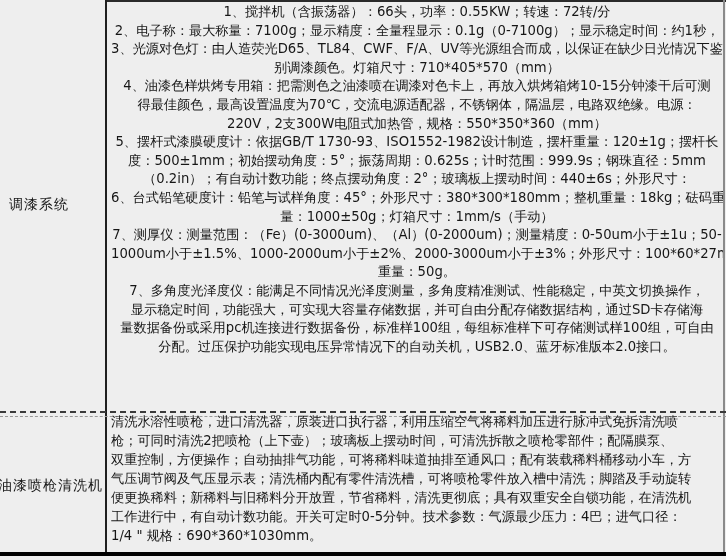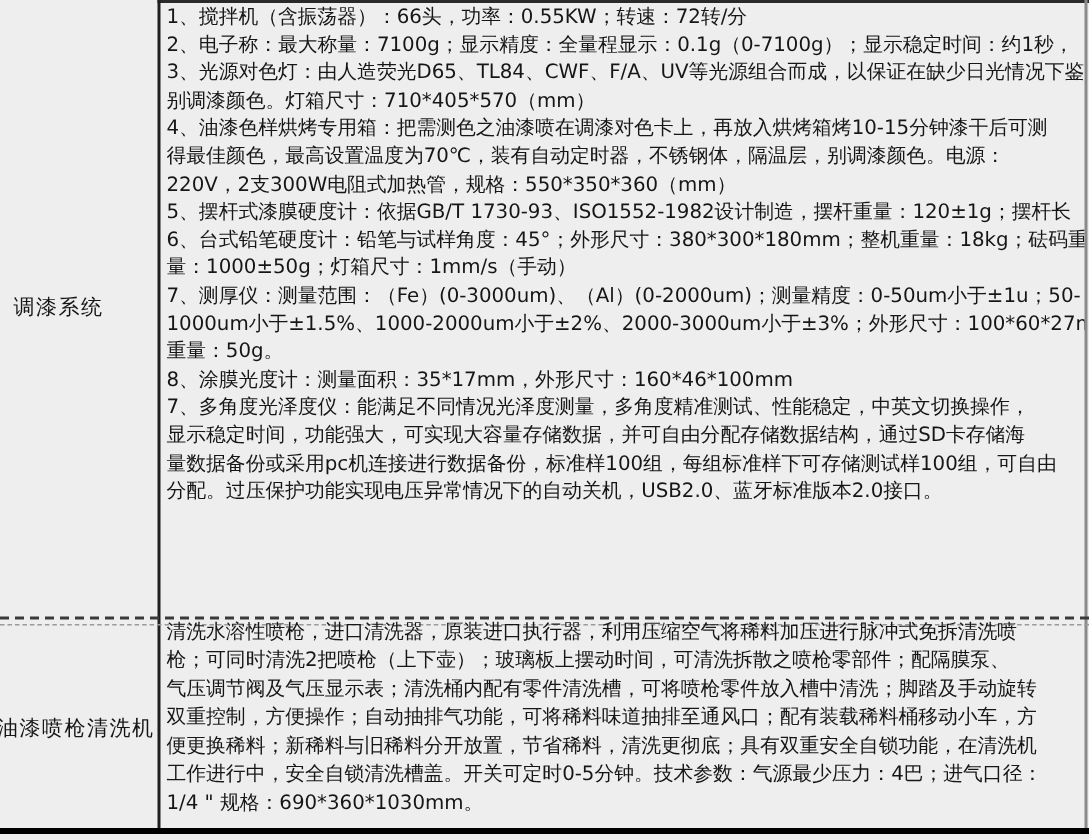--- a/index.html
+++ b/index.html
@@ -62,21 +62,21 @@
   }
   #label-row1 { left: 9px;  top: 196px; }
   #label-row2 { left: -2px; top: 477px; }
   
   .content {
     position: absolute;
     left: 111px;
     width: 612px;
     overflow: hidden;
   }
-  #content-row1 { top: 3px;   line-height: 18.6px; }
+  #content-row1 { top: 3px;   line-height: 18.6px; text-align: center; }
   #content-row2 { top: 412px; line-height: 19px; }
   .spec-line {
     white-space: nowrap;
     font-size: 13.2px;
     color: #161616;
   }
 </style>
 </head>
 <body>
 
@@ -91,38 +91,39 @@
 
   <div class="row-label" id="label-row1">调漆系统</div>
   <div class="row-label" id="label-row2">油漆喷枪清洗机</div>
 
   <div class="content" id="content-row1">
     <div class="spec-line">1、搅拌机（含振荡器）：66头，功率：0.55KW；转速：72转/分</div>
     <div class="spec-line">2、电子称：最大称量：7100g；显示精度：全量程显示：0.1g（0-7100g）；显示稳定时间：约1秒，</div>
     <div class="spec-line">3、光源对色灯：由人造荧光D65、TL84、CWF、F/A、UV等光源组合而成，以保证在缺少日光情况下鉴</div>
     <div class="spec-line">别调漆颜色。灯箱尺寸：710*405*570（mm）</div>
     <div class="spec-line">4、油漆色样烘烤专用箱：把需测色之油漆喷在调漆对色卡上，再放入烘烤箱烤10-15分钟漆干后可测</div>
-    <div class="spec-line">得最佳颜色，最高设置温度为70℃，装有自动定时器，不锈钢体，隔温层，别调漆颜色。电源：</div>
+    <div class="spec-line">得最佳颜色，最高设置温度为70℃，交流电源适配器，不锈钢体，隔温层，电路双绝缘。电源：</div>
     <div class="spec-line">220V，2支300W电阻式加热管，规格：550*350*360（mm）</div>
     <div class="spec-line">5、摆杆式漆膜硬度计：依据GB/T 1730-93、ISO1552-1982设计制造，摆杆重量：120±1g；摆杆长</div>
+    <div class="spec-line">度：500±1mm；初始摆动角度：5°；振荡周期：0.625s；计时范围：999.9s；钢珠直径：5mm</div>
+    <div class="spec-line">（0.2in）；有自动计数功能；终点摆动角度：2°；玻璃板上摆动时间：440±6s；外形尺寸：</div>
     <div class="spec-line">6、台式铅笔硬度计：铅笔与试样角度：45°；外形尺寸：380*300*180mm；整机重量：18kg；砝码重</div>
     <div class="spec-line">量：1000±50g；灯箱尺寸：1mm/s（手动）</div>
     <div class="spec-line">7、测厚仪：测量范围：（Fe）(0-3000um)、（Al）(0-2000um)；测量精度：0-50um小于±1u；50-</div>
     <div class="spec-line">1000um小于±1.5%、1000-2000um小于±2%、2000-3000um小于±3%；外形尺寸：100*60*27mm，主机</div>
     <div class="spec-line">重量：50g。</div>
-    <div class="spec-line">8、涂膜光度计：测量面积：35*17mm，外形尺寸：160*46*100mm</div>
     <div class="spec-line">7、多角度光泽度仪：能满足不同情况光泽度测量，多角度精准测试、性能稳定，中英文切换操作，</div>
     <div class="spec-line">显示稳定时间，功能强大，可实现大容量存储数据，并可自由分配存储数据结构，通过SD卡存储海</div>
     <div class="spec-line">量数据备份或采用pc机连接进行数据备份，标准样100组，每组标准样下可存储测试样100组，可自由</div>
     <div class="spec-line">分配。过压保护功能实现电压异常情况下的自动关机，USB2.0、蓝牙标准版本2.0接口。</div>
   </div>
 
   <div class="content" id="content-row2">
     <div class="spec-line">清洗水溶性喷枪，进口清洗器，原装进口执行器，利用压缩空气将稀料加压进行脉冲式免拆清洗喷</div>
     <div class="spec-line">枪；可同时清洗2把喷枪（上下壶）；玻璃板上摆动时间，可清洗拆散之喷枪零部件；配隔膜泵、</div>
+    <div class="spec-line">双重控制，方便操作；自动抽排气功能，可将稀料味道抽排至通风口；配有装载稀料桶移动小车，方</div>
     <div class="spec-line">气压调节阀及气压显示表；清洗桶内配有零件清洗槽，可将喷枪零件放入槽中清洗；脚踏及手动旋转</div>
-    <div class="spec-line">双重控制，方便操作；自动抽排气功能，可将稀料味道抽排至通风口；配有装载稀料桶移动小车，方</div>
     <div class="spec-line">便更换稀料；新稀料与旧稀料分开放置，节省稀料，清洗更彻底；具有双重安全自锁功能，在清洗机</div>
-    <div class="spec-line">工作进行中，安全自锁清洗槽盖。开关可定时0-5分钟。技术参数：气源最少压力：4巴；进气口径：</div>
+    <div class="spec-line">工作进行中，有自动计数功能。开关可定时0-5分钟。技术参数：气源最少压力：4巴；进气口径：</div>
     <div class="spec-line">1/4 " 规格：690*360*1030mm。</div>
   </div>
 
 </div>
 
 </body></html>

